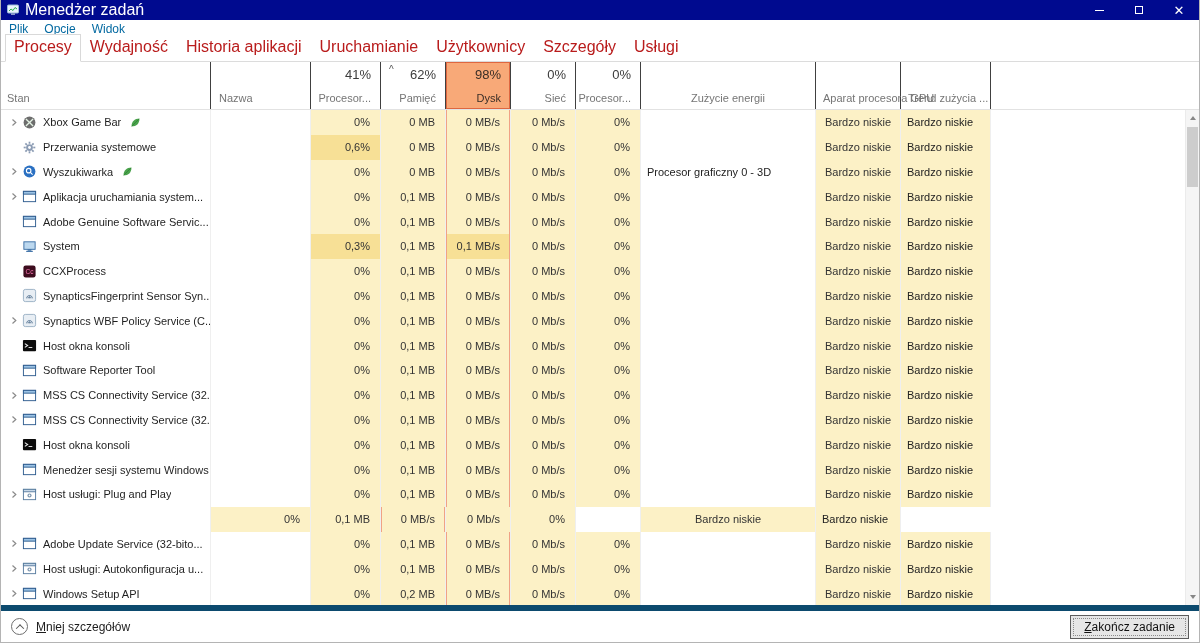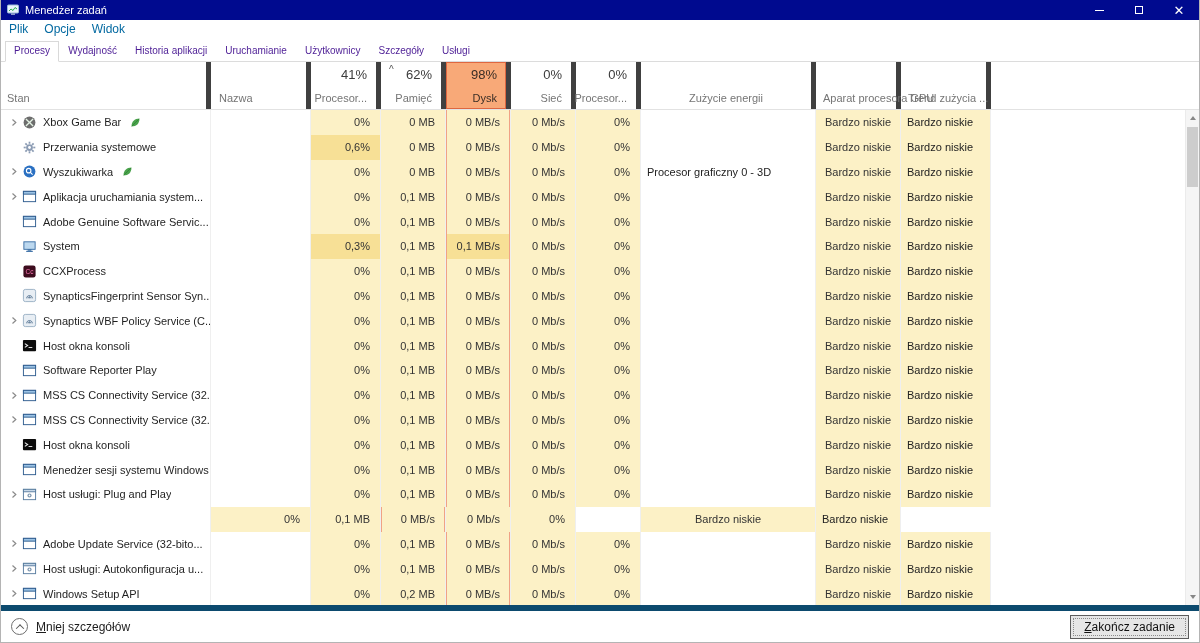--- a/index.html
+++ b/index.html
@@ -4,42 +4,42 @@
 <style>
   * { margin:0; padding:0; box-sizing:border-box; }
   html,body { width:1200px; height:643px; overflow:hidden; background:#fff;
     font-family:"Liberation Sans","DejaVu Sans",sans-serif; }
   .window { width:1200px; height:643px; display:flex; flex-direction:column;
     background:#fff; border-left:1px solid #b4b4b4; border-right:1px solid #b4b4b4; border-bottom:1px solid #b4b4b4; }
 
   
   .titlebar { height:20px; flex:none; background:#000a8f; display:flex; align-items:center; color:#fff; }
   .tb-icon { width:12px; height:12px; margin:0 6px; display:inline-flex; }
-  .tb-title { flex:1; font-size:11px; line-height:20px; }
+  .tb-title { flex:1; font-size:16px; line-height:20px; }
   .tb-btn { width:40px; height:20px; display:flex; align-items:center; justify-content:center; cursor:default; }
   .glyph-min { width:9px; height:1px; background:#fff; }
   .glyph-max { width:8px; height:8px; border:1px solid #fff; }
   .glyph-close { color:#fff; font-size:13px; line-height:1; }
 
   
   .menubar { height:18px; flex:none; display:flex; align-items:stretch; background:#fff; font-size:12px; color:#0369a1; }
   .menu-item { padding:0 8px; display:flex; align-items:center; }
 
   
-  .tabbar { height:24px; flex:none; display:flex; align-items:flex-end; padding:0 4px; font-size:10px; color:#4c1d95;
+  .tabbar { height:24px; flex:none; display:flex; align-items:flex-end; padding:0 4px; font-size:16px; color:#b91c1c;
     border-bottom:1px solid #dcdcdc; }
   .tab { padding:3px 8px 4px; border:1px solid transparent; margin-bottom:0; white-space:nowrap; }
   .tab.active { background:#fff; border-color:#d9d9d9; border-bottom-color:#fff; margin-bottom:-1px; padding-bottom:5px; }
 
   
   .grid { display:grid; grid-template-columns:210px 100px 70px 65px 65px 65px 65px 175px 85px 90px minmax(0,1fr); }
 
   
   .hdr { height:48px; flex:none; border-bottom:1px solid #e2e2e2; }
-  .hcell { position:relative; border-right:5px solid #404040; font-size:11px; color:#757575; }
+  .hcell { position:relative; border-right:1px solid #404040; font-size:11px; color:#757575; }
   .hpct { position:absolute; top:5px; right:9px; font-size:13px; color:#3c3c3c; }
   .hlabel { position:absolute; bottom:5px; white-space:nowrap; overflow:hidden; }
   .num-h .hlabel { right:9px; }
   .left-h .hlabel { left:7px; }
   .center-h .hlabel { left:0; right:0; text-align:center; }
   .name-h .hlabel { left:8px; }
   .stan-h .hlabel { left:6px; }
   .disk-h { background:#f8a978; box-shadow:inset 0 0 0 1px #df6740; }
   .disk-h .hpct, .disk-h .hlabel { color:#3a2e26; }
   .sort-caret { position:absolute; top:2px; left:8px; font-size:10px; color:#555; }
@@ -427,21 +427,21 @@
         </div>
         <div class="row grid">
           <div class="cell name-cell">
             <span class="chev"></span>
             <span class="picon">
               <svg width="15" height="15" viewBox="0 0 16 16">
                 <rect x="1.5" y="2.5" width="13" height="11" fill="#ffffff" stroke="#2f5d8f"></rect>
                 <rect x="1.5" y="2.5" width="13" height="3" fill="#9cc3e5" stroke="#2f5d8f"></rect>
               </svg>
             </span>
-            <span class="pname">Software Reporter Play</span>
+            <span class="pname">Software Reporter Tool</span>
           </div>
           <div class="cell stan-cell"></div>
           <div class="cell num heat">0%</div>
           <div class="cell num heat">0,1 MB</div>
           <div class="cell num heat disk-col">0 MB/s</div>
           <div class="cell num heat">0 Mb/s</div>
           <div class="cell num heat">0%</div>
           <div class="cell left-cell"></div>
           <div class="cell center-cell heat">Bardzo niskie</div>
           <div class="cell left-cell heat">Bardzo niskie</div>

